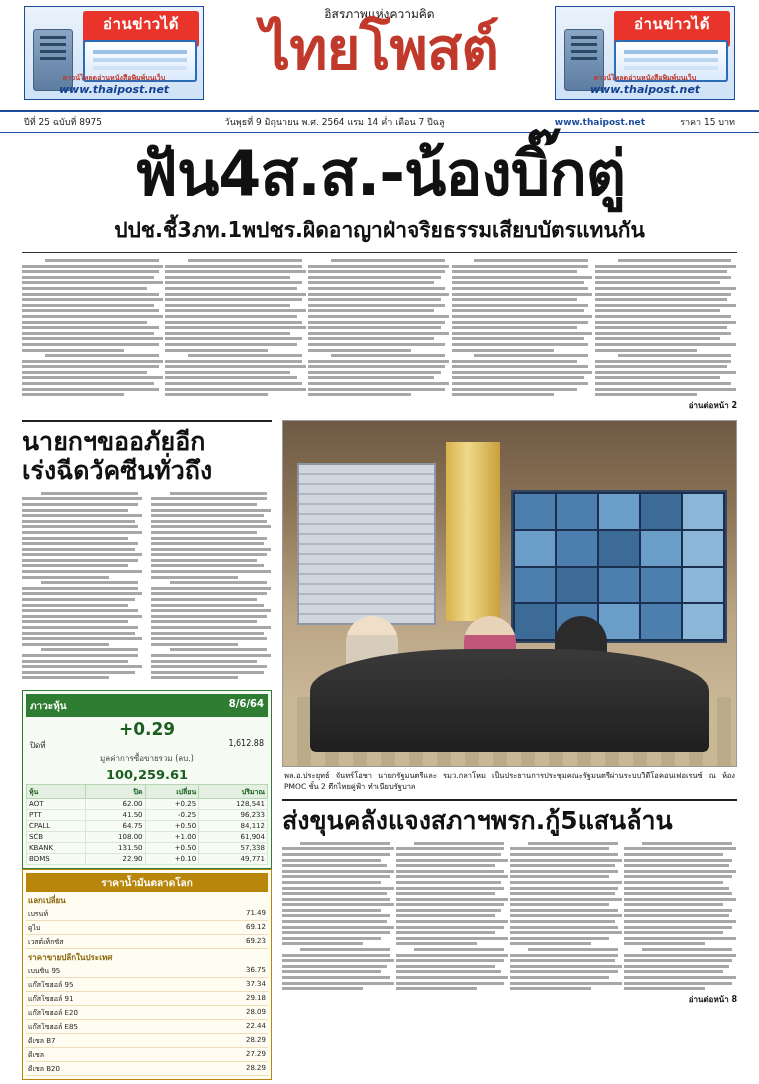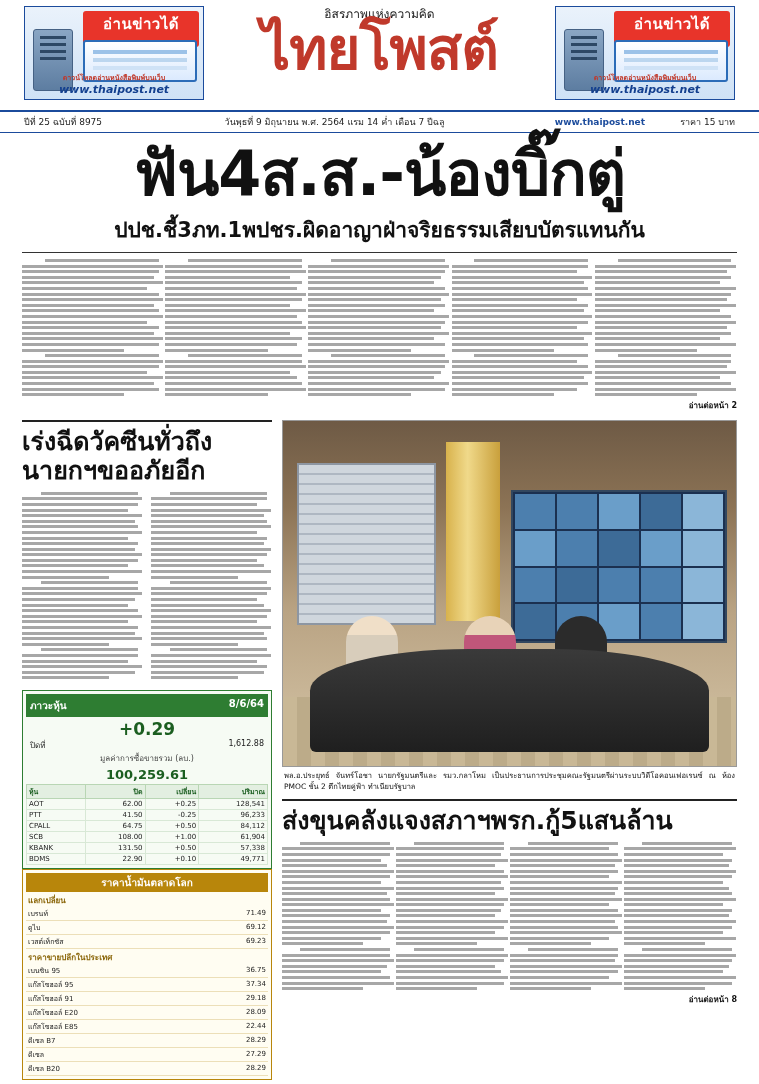--- a/index.html
+++ b/index.html
@@ -589,22 +589,22 @@
       </div>
       <div class="jump">อ่านต่อหน้า 2</div>
     </div>
   </div>
 
   <div class="grid">
 
     <div class="col-left">
 
       <div class="sec-head">
+        <div>นายกฯขออภัยอีก</div>
         <div>เร่งฉีดวัคซีนทั่วถึง</div>
-        <div>นายกฯขออภัยอีก</div>
       </div>
 
       <div class="two-mini">
         <div class="m">
           <div class="txt">
             <span class="ind"></span>
               <span class="s2"></span>
               <span class="s1"></span>
               <span class="s3"></span>
               <span class="s2"></span>

